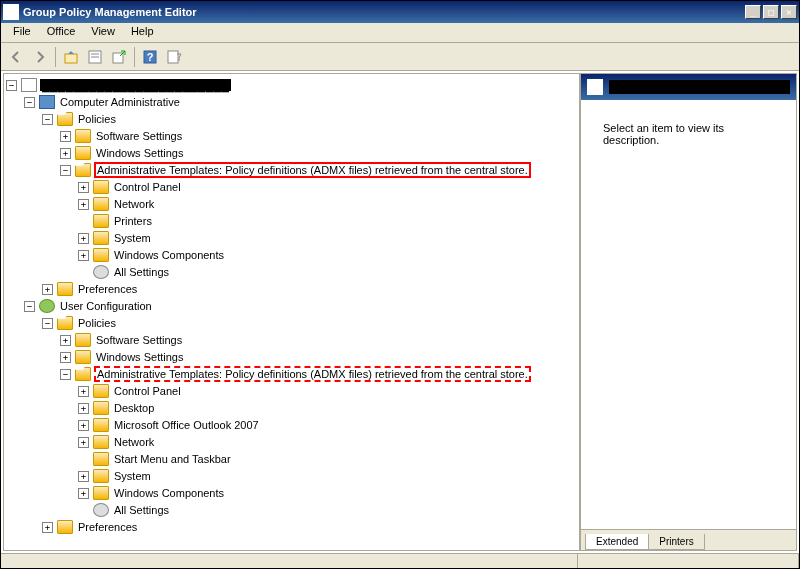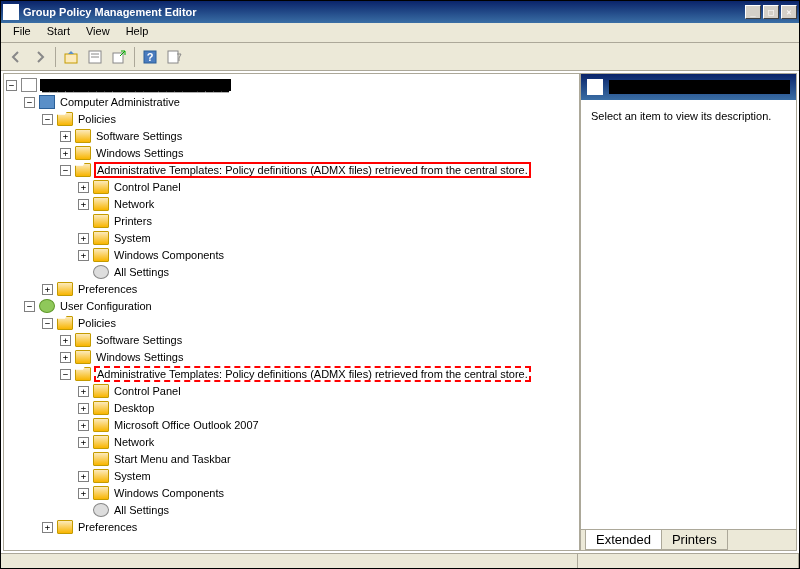--- a/index.html
+++ b/index.html
@@ -13,23 +13,23 @@
 .toolbar { height: 28px; background: #ece9d8; border-bottom: 1px solid #aca899; display: flex; align-items: center; padding: 0 4px; gap: 2px; }
 .tbtn { width: 22px; height: 22px; display:flex; align-items:center; justify-content:center; border: 1px solid transparent; }
 .tbtn svg { width: 16px; height: 16px; }
 .tsep { width: 1px; height: 20px; background: #aca899; margin: 0 2px; }
 .content { display: flex; height: 478px; border: 1px solid #aca899; margin: 2px; }
 .tree-pane { width: 577px; border-right: 2px solid #aca899; overflow: auto; padding: 2px; }
 .desc-pane { flex: 1; display:flex; flex-direction:column; }
 .desc-header { height: 26px; background: linear-gradient(to bottom,#0a246a,#3a6ea5); display:flex; align-items:center; padding: 0 6px; }
 .desc-header-icon { width:16px; height:16px; background:#fff; margin-right:6px; }
 .desc-header-text { color:#000; background:#000; flex:1; height:14px; }
-.desc-body { padding: 10px; flex:1; }
+.desc-body { padding: 22px; flex:1; }
 .tabs { height: 21px; display:flex; align-items:flex-end; border-top:1px solid #aca899; padding-left: 4px; background:#ece9d8; }
-.tab { padding: 2px 10px; border: 1px solid #aca899; border-top: none; background: #fff; margin-right: -1px; font-size:13px; }
+.tab { padding: 2px 10px; border: 1px solid #aca899; border-top: none; background: #fff; margin-right: -1px; font-size:10px; }
 .tab.inactive { background: #ece9d8; }
 .statusbar { height: 18px; background: #ece9d8; border-top: 1px solid #aca899; display:flex; }
 .statusbar div { border: 1px solid #aca899; border-top:none; border-left:none; height:100%; }
 .tree { list-style: none; padding-left: 0; white-space: nowrap; }
 .tree ul { list-style: none; padding-left: 18px; }
 .row { display: flex; align-items: center; height: 16px; margin: 1px 0; }
 .exp { width: 11px; height: 11px; border: 1px solid #808080; background:#fff; display:flex; align-items:center; justify-content:center; font-size:9px; line-height:1; margin-right: 4px; cursor:default; font-family:monospace; }
 .noexp { width: 15px; display:inline-block; }
 .icn { width: 16px; height: 14px; margin-right: 3px; display:inline-block; }
 .folder { background: linear-gradient(to bottom,#fceabb,#f8b500); border: 1px solid #c49b00; border-radius: 1px; }
@@ -48,21 +48,21 @@
 <div class="titlebar">
   <span class="titlebar-icon"></span>
   <span class="titlebar-text">Group Policy Management Editor</span>
   <span class="winbtn">_</span>
   <span class="winbtn">□</span>
   <span class="winbtn">✕</span>
 </div>
 
 <div class="menubar">
   <span>File</span>
-  <span>Start</span>
+  <span>Office</span>
   <span>View</span>
   <span>Help</span>
 </div>
 
 <div class="toolbar">
   <div class="tbtn">
       <svg viewBox="0 0 16 16">
         <path d="M10 3 L5 8 L10 13" stroke="#888" stroke-width="2" fill="none"></path>
       </svg>
     </div>

